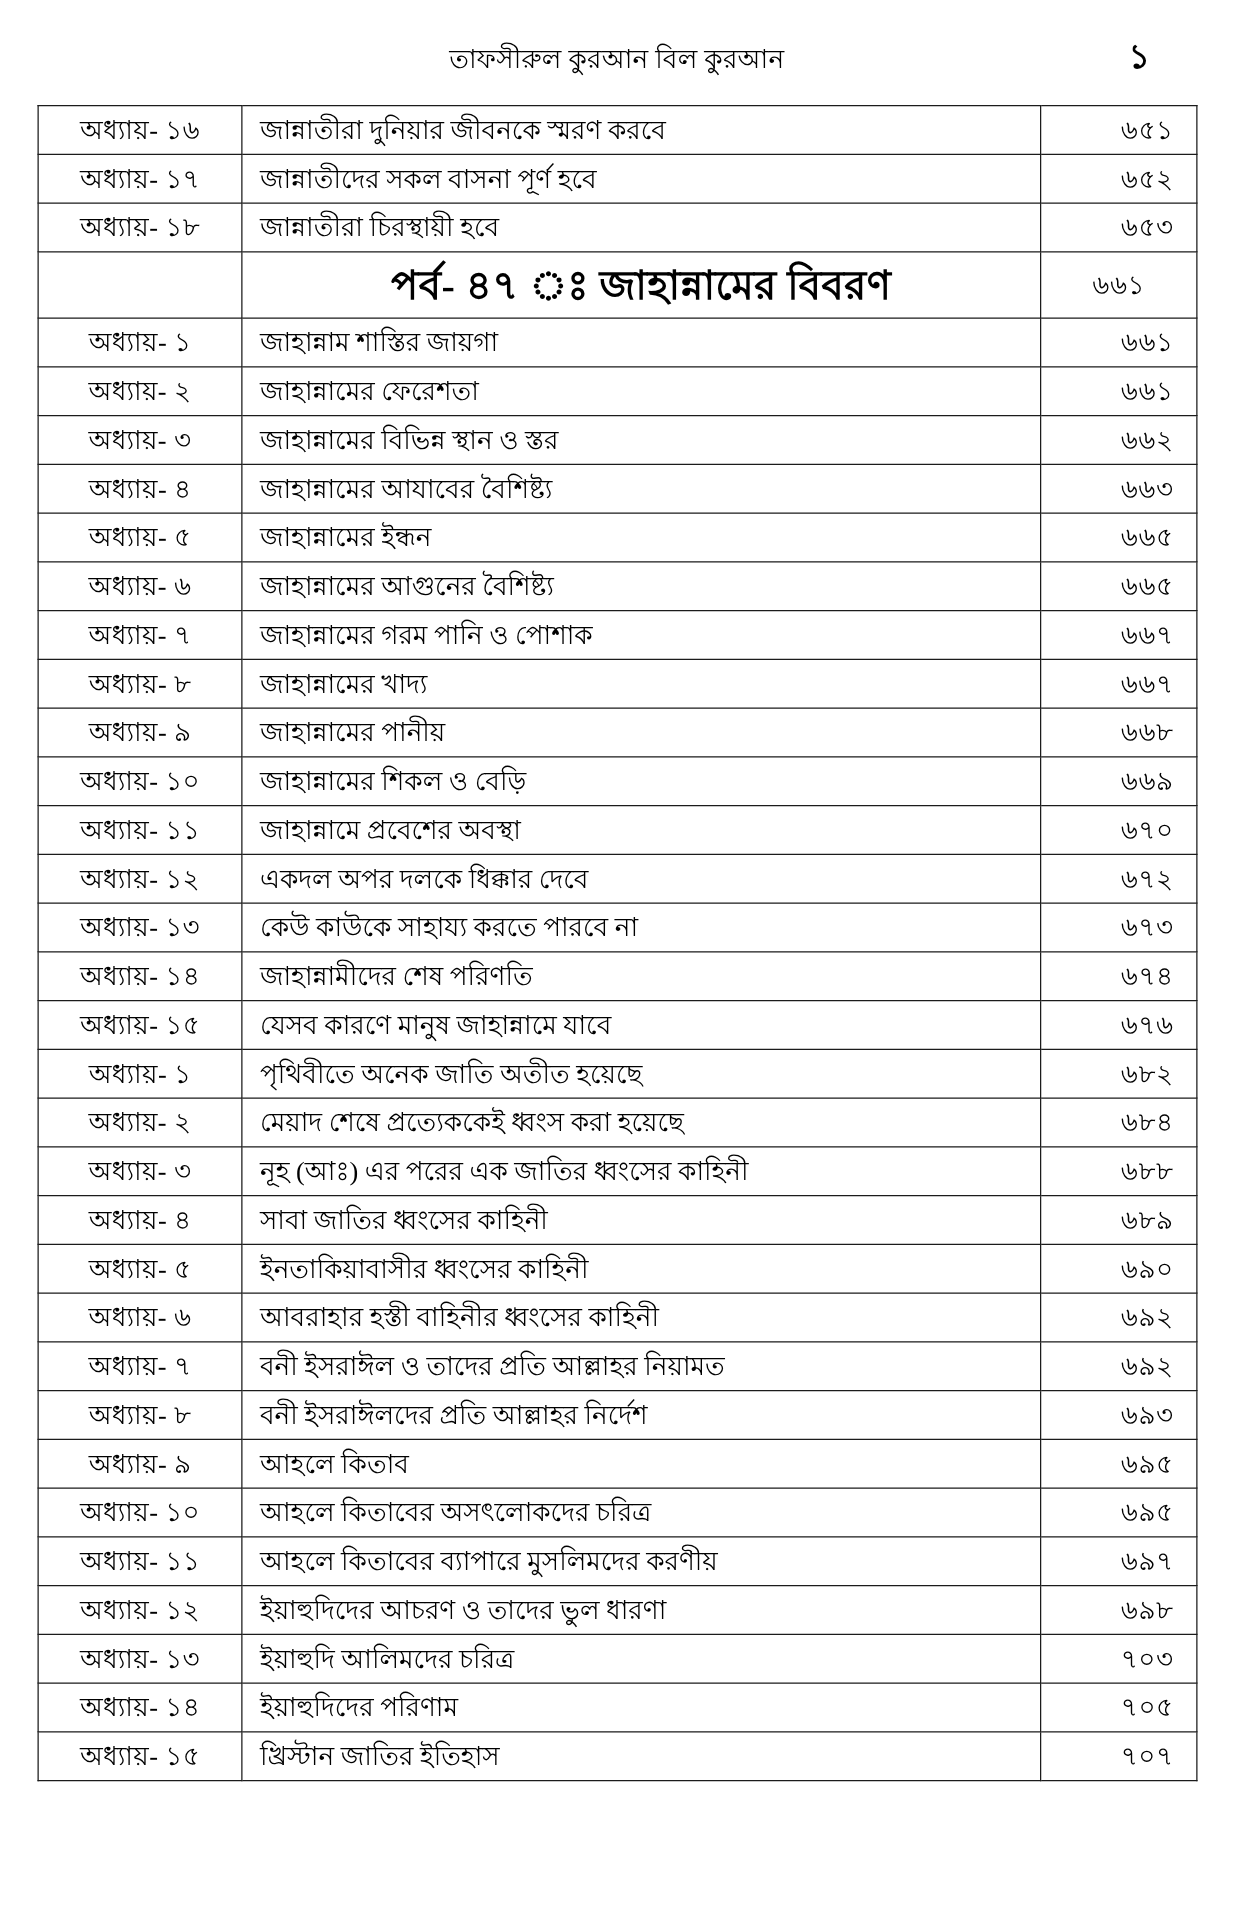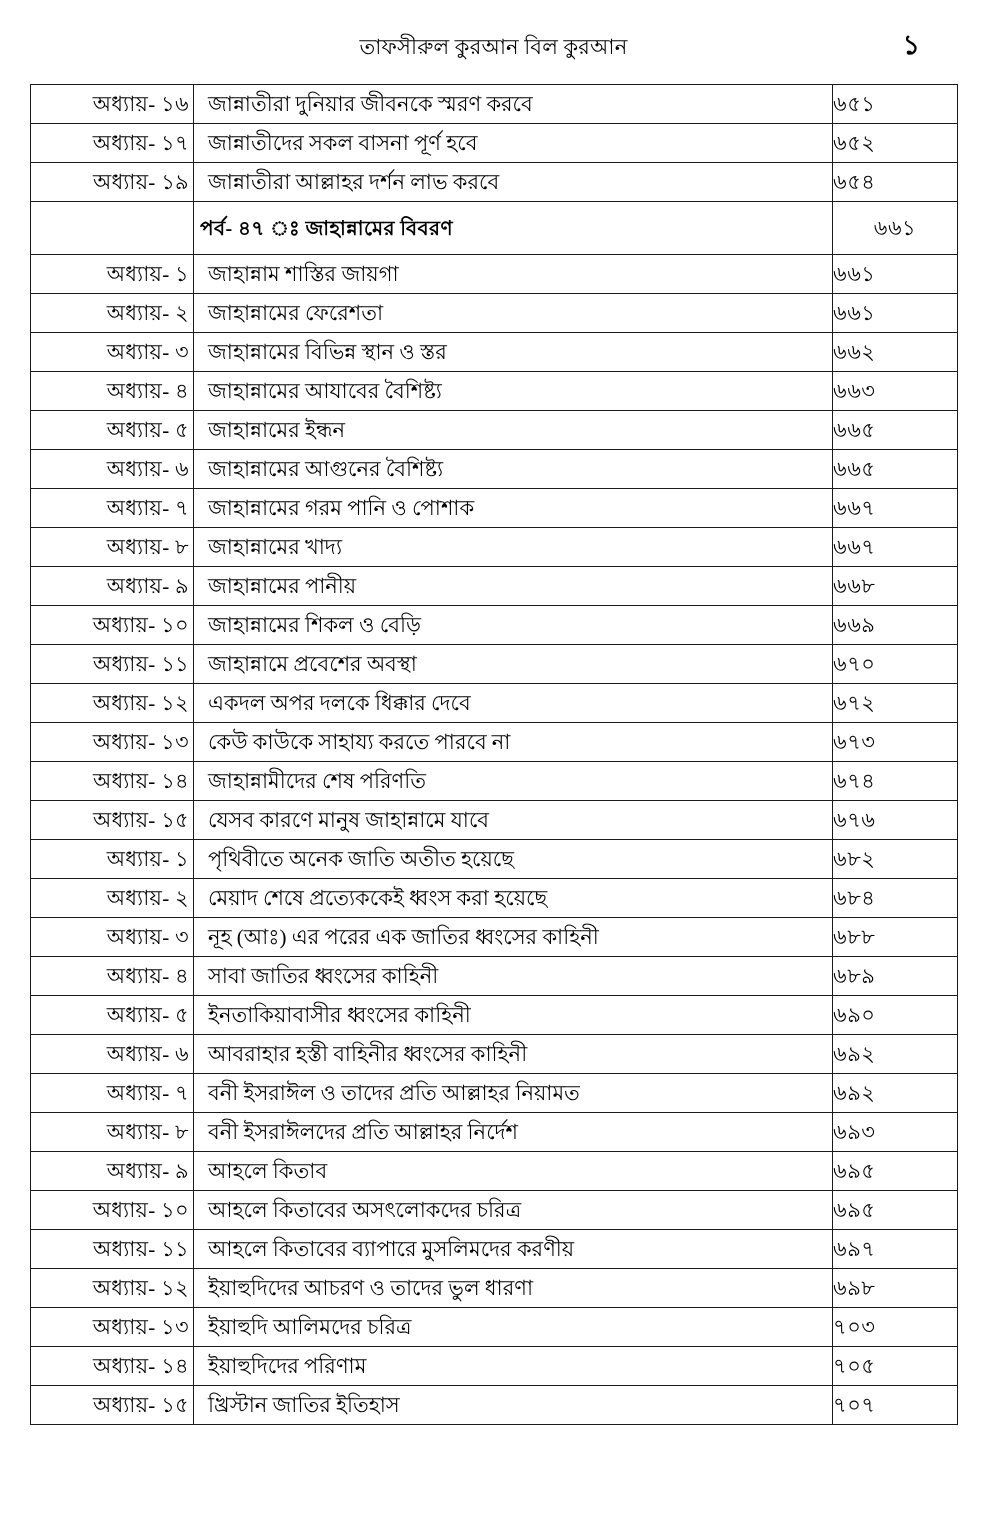--- a/index.html
+++ b/index.html
@@ -70,21 +70,21 @@
     background: #fff;
   }
 
   col.col-chapter { width: 163px; }
   col.col-title   { width: 639px; }
   col.col-page    { width: 125px; }
 
   
   .cell-chapter {
     height: 38px;
-    text-align: right;
+    text-align: center;
     white-space: nowrap;
     margin-left: 28px;
   }
   .cell-chapter .inner {
     display: block;
     padding: 0 4px;
     line-height: 36px;
     letter-spacing: 0.3px;
   }
 
@@ -100,36 +100,37 @@
     overflow: hidden;
   }
 
   
   .cell-page {
     height: 38px;
   }
   .cell-page .inner {
     display: block;
     line-height: 36px;
-    text-align: left;
+    text-align: right;
     padding-right: 18px;
     letter-spacing: 0.5px;
     white-space: nowrap;
   }
 
   
   tr.part-row .cell-chapter {
     height: 52px;
   }
   tr.part-row .cell-part {
     height: 52px;
   }
   tr.part-row .cell-part .inner {
     display: block;
-    font-size: 20px;
+    text-align: center;
+    font-size: 32px;
     font-weight: 700;
     line-height: 50px;
     letter-spacing: 0.4px;
     white-space: nowrap;
     padding: 0 6px;
   }
   tr.part-row .cell-page {
     height: 52px;
   }
   tr.part-row .cell-page .inner {
@@ -171,27 +172,27 @@
           </td>
           <td class="cell-title">
             <span class="inner">জান্নাতীদের সকল বাসনা পূর্ণ হবে</span>
           </td>
           <td class="cell-page">
             <span class="inner">৬৫২</span>
           </td>
         </tr>
         <tr class="chapter-row">
           <td class="cell-chapter">
-            <span class="inner">অধ্যায়- ১৯</span>
-          </td>
-          <td class="cell-title">
-            <span class="inner">জান্নাতীরা আল্লাহর দর্শন লাভ করবে</span>
-          </td>
-          <td class="cell-page">
-            <span class="inner">৬৫৪</span>
+            <span class="inner">অধ্যায়- ১৮</span>
+          </td>
+          <td class="cell-title">
+            <span class="inner">জান্নাতীরা চিরস্থায়ী হবে</span>
+          </td>
+          <td class="cell-page">
+            <span class="inner">৬৫৩</span>
           </td>
         </tr>
         <tr class="part-row">
           <td class="cell-chapter">
             <span class="inner"></span>
           </td>
           <td class="cell-part">
             <span class="inner">পর্ব- ৪৭ ঃ  জাহান্নামের বিবরণ</span>
           </td>
           <td class="cell-page">

